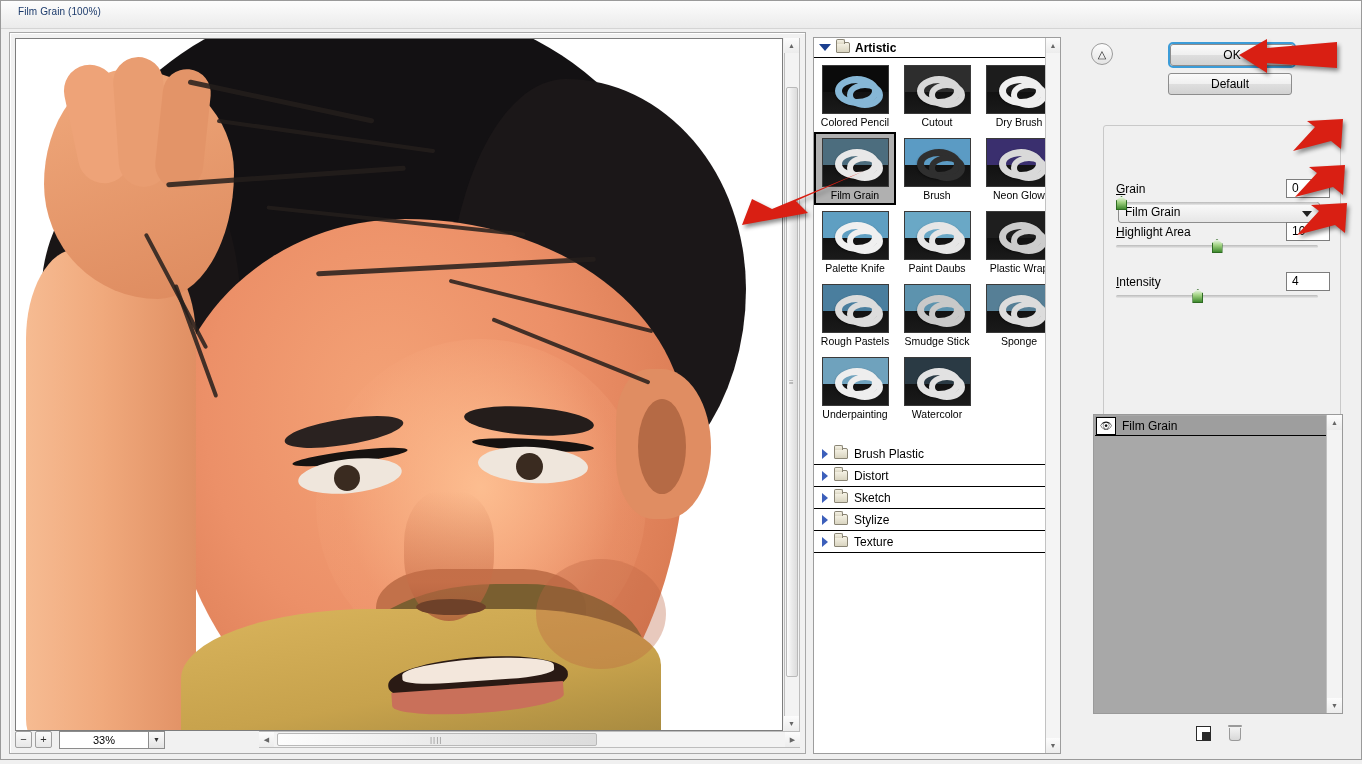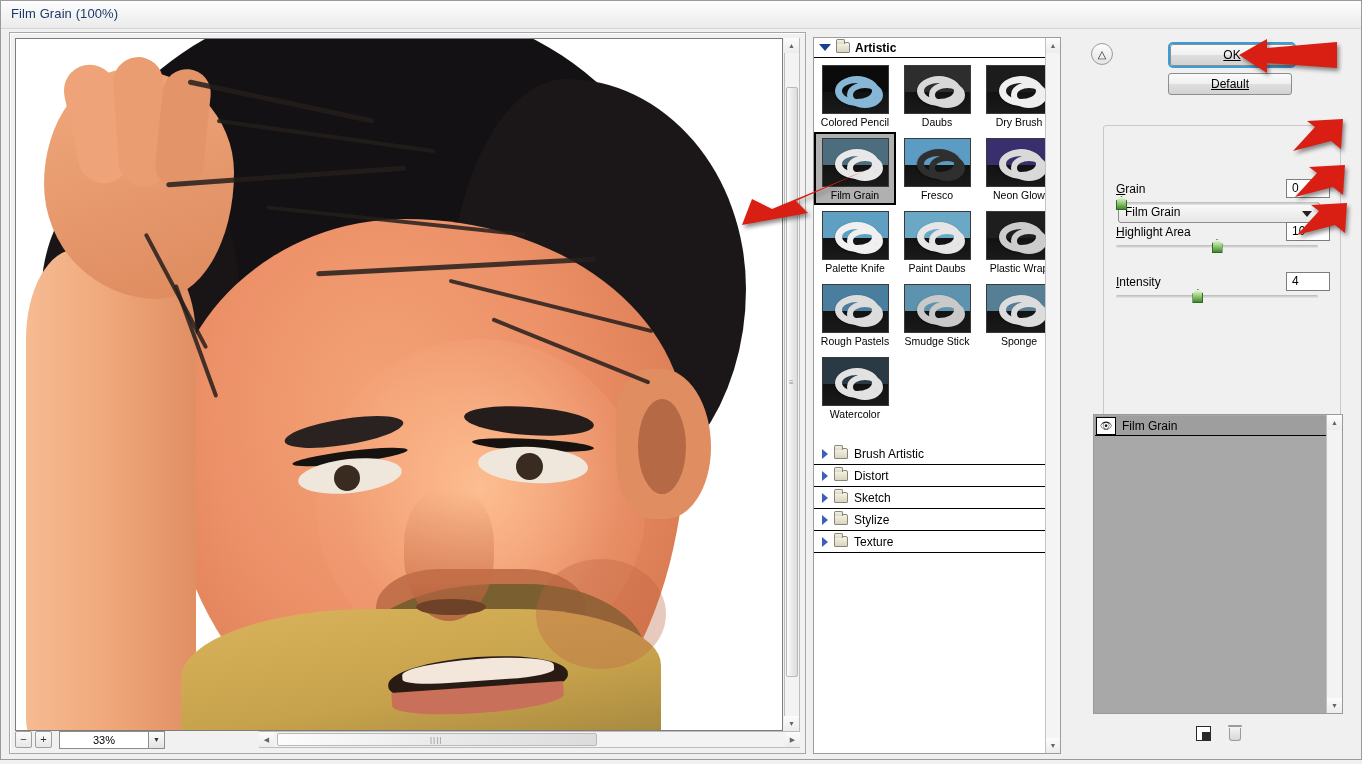--- a/index.html
+++ b/index.html
@@ -28,22 +28,22 @@
     position: absolute; left: 0; top: 0; width: 1362px; height: 760px;
     background: #f0f0f0;
     border: 1px solid #9a9a9a;
   }
   .titlebar {
     position: absolute; left: 0; top: 0; width: 100%; height: 28px;
     background: linear-gradient(180deg,#fdfdfd 0%,#f3f3f3 55%,#ebebeb 100%);
     border-bottom: 1px solid #d4d4d4;
   }
   .titlebar .caption {
-    position: absolute; left: 10px; top: 5px;
-    font-size: 13px; color: #1b3a6b; letter-spacing: .1px;
+    position: absolute; left: 17px; top: 5px;
+    font-size: 10px; color: #1b3a6b; letter-spacing: .1px;
   }
 
   
   .preview-wrap {
     position: absolute; left: 8px; top: 31px; width: 797px; height: 722px;
     background: #f1f1f1;
     border: 1px solid #a8a8a8;
     box-shadow: inset 1px 1px 0 #ffffff;
   }
   .preview-canvas {
@@ -242,21 +242,21 @@
     position: absolute; left: 2px; top: 6px; width: 22px; height: 22px;
     border-radius: 50%;
     background: linear-gradient(180deg,#fdfdfd,#e4e4e4);
     border: 1px solid #9b9b9b;
     font-size: 11px; line-height: 20px; text-align: center; color: #222;
   }
   .btn {
     display: block; width: 124px; height: 22px;
     background: linear-gradient(180deg,#fafafa 0%,#f0f0f0 48%,#dedede 52%,#d2d2d2 100%);
     border: 1px solid #8d8d8d; border-radius: 3px;
-    font-size: 12px; color: #000; text-align: center; line-height: 20px; text-decoration: underline;
+    font-size: 12px; color: #000; text-align: center; line-height: 20px;
   }
   .btn.primary { outline: 2px solid #3c9cd8; outline-offset: 0px; }
   .btn-ok { position: absolute; left: 81px; top: 7px; }
   .btn-default { position: absolute; left: 79px; top: 36px; }
 
   .filter-select {
     position: absolute; left: 14px; top: 76px; width: 202px; height: 21px;
     background: linear-gradient(180deg,#fbfbfb,#e6e6e6);
     border: 1px solid #8d8d8d; border-radius: 3px;
     font-size: 12px; color: #000; line-height: 19px; padding-left: 6px;
@@ -445,42 +445,42 @@
               <div class="ring" style="border-color:#86b7d6"></div>
               <div class="ring2" style="border-color:#86b7d6"></div>
             </div>
             <div class="th-label">Colored Pencil</div>
           </div>
           <div class="thumb">
             <div class="th-img" style="background:linear-gradient(180deg,#2d2d2d 0%,#2d2d2d 55%,#121212 56%,#1a1a1a 100%)">
               <div class="ring" style="border-color:#d8d8d8"></div>
               <div class="ring2" style="border-color:#d8d8d8"></div>
             </div>
-            <div class="th-label">Daubs</div>
+            <div class="th-label">Cutout</div>
           </div>
           <div class="thumb">
             <div class="th-img" style="background:linear-gradient(180deg,#1c1c1c 0%,#1c1c1c 55%,#121212 56%,#1a1a1a 100%)">
               <div class="ring" style="border-color:#efefef"></div>
               <div class="ring2" style="border-color:#efefef"></div>
             </div>
             <div class="th-label">Dry Brush</div>
           </div>
           <div class="thumb sel">
             <div class="th-img" style="background:linear-gradient(180deg,#4c6d7e 0%,#4c6d7e 55%,#121212 56%,#1a1a1a 100%)">
               <div class="ring" style="border-color:#e8e8e8"></div>
               <div class="ring2" style="border-color:#e8e8e8"></div>
             </div>
             <div class="th-label">Film Grain</div>
           </div>
           <div class="thumb">
             <div class="th-img" style="background:linear-gradient(180deg,#5b9bc4 0%,#5b9bc4 55%,#121212 56%,#1a1a1a 100%)">
               <div class="ring" style="border-color:#2f2f2f"></div>
               <div class="ring2" style="border-color:#2f2f2f"></div>
             </div>
-            <div class="th-label">Fresco</div>
+            <div class="th-label">Brush</div>
           </div>
           <div class="thumb">
             <div class="th-img" style="background:linear-gradient(180deg,#3a2f6e 0%,#3a2f6e 55%,#121212 56%,#1a1a1a 100%)">
               <div class="ring" style="border-color:#d9d9d9"></div>
               <div class="ring2" style="border-color:#d9d9d9"></div>
             </div>
             <div class="th-label">Neon Glow</div>
           </div>
           <div class="thumb">
             <div class="th-img" style="background:linear-gradient(180deg,#5f9fc2 0%,#5f9fc2 55%,#121212 56%,#1a1a1a 100%)">
@@ -516,35 +516,42 @@
               <div class="ring2" style="border-color:#c9c9c9"></div>
             </div>
             <div class="th-label">Smudge Stick</div>
           </div>
           <div class="thumb">
             <div class="th-img" style="background:linear-gradient(180deg,#567f96 0%,#567f96 55%,#121212 56%,#1a1a1a 100%)">
               <div class="ring" style="border-color:#dcdcdc"></div>
               <div class="ring2" style="border-color:#dcdcdc"></div>
             </div>
             <div class="th-label">Sponge</div>
+          </div>
+          <div class="thumb">
+            <div class="th-img" style="background:linear-gradient(180deg,#6fa2bd 0%,#6fa2bd 55%,#121212 56%,#1a1a1a 100%)">
+              <div class="ring" style="border-color:#eeeeee"></div>
+              <div class="ring2" style="border-color:#eeeeee"></div>
+            </div>
+            <div class="th-label">Underpainting</div>
           </div>
           <div class="thumb">
             <div class="th-img" style="background:linear-gradient(180deg,#2a3a44 0%,#2a3a44 55%,#121212 56%,#1a1a1a 100%)">
               <div class="ring" style="border-color:#e2e2e2"></div>
               <div class="ring2" style="border-color:#e2e2e2"></div>
             </div>
             <div class="th-label">Watercolor</div>
           </div>
         </div>
 
       <div class="cat-list" id="cat-list">
           <div class="cat-row">
             <span class="tri tri-right"></span>
             <span class="folder"></span>
-            <span>Brush Artistic</span>
+            <span>Brush Plastic</span>
           </div>
           <div class="cat-row">
             <span class="tri tri-right"></span>
             <span class="folder"></span>
             <span>Distort</span>
           </div>
           <div class="cat-row">
             <span class="tri tri-right"></span>
             <span class="folder"></span>
             <span>Sketch</span>

